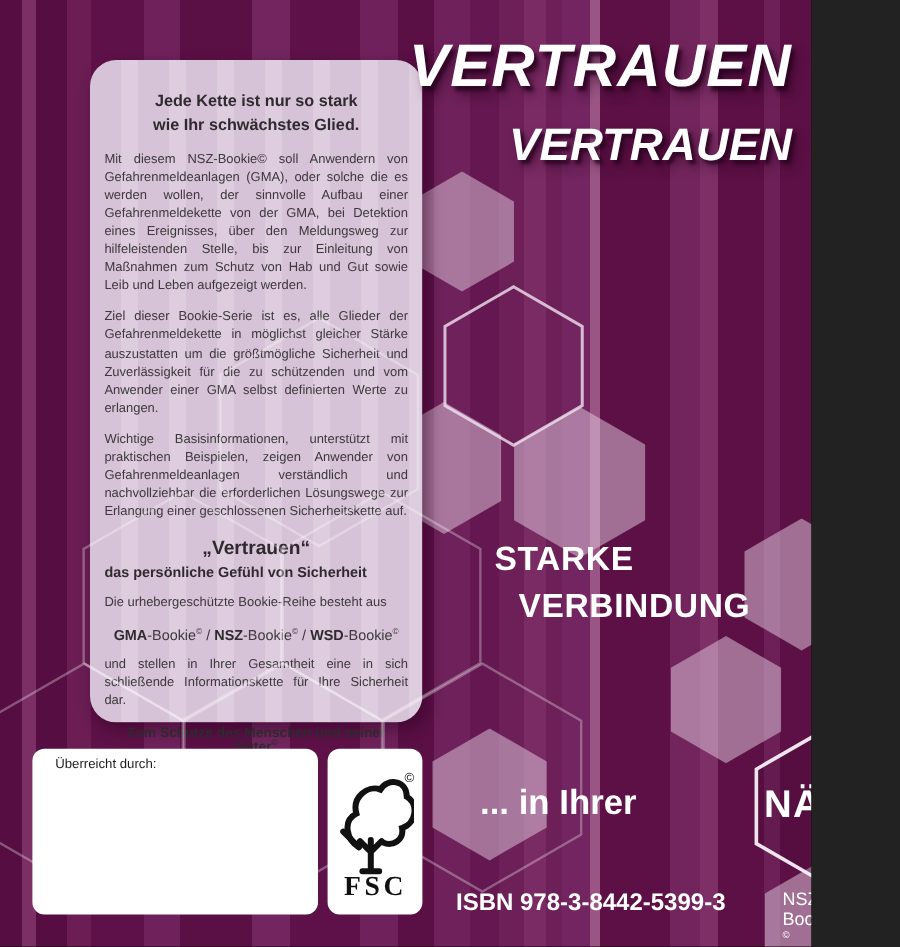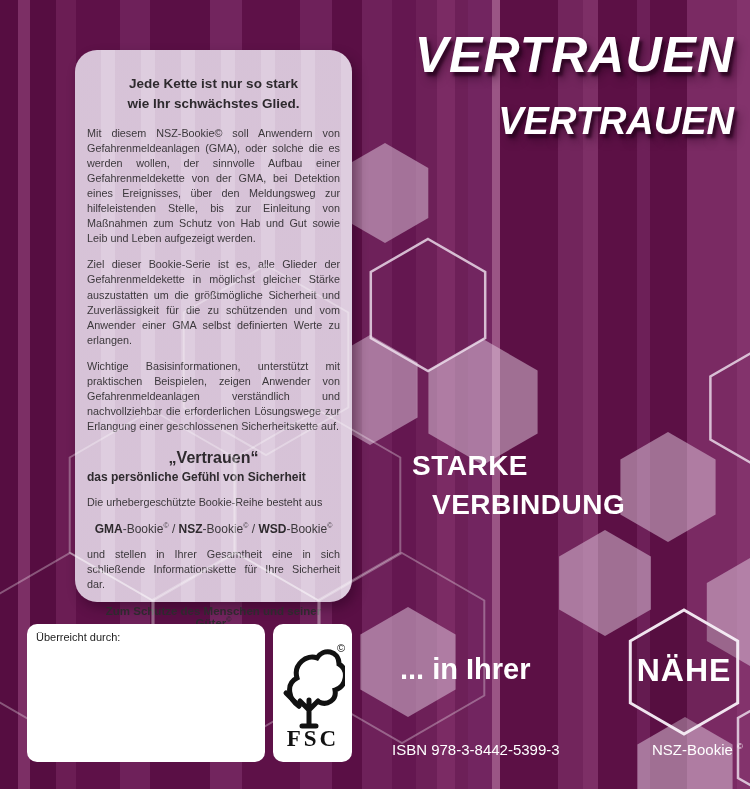--- a/index.html
+++ b/index.html
@@ -1,17 +1,17 @@
 <!DOCTYPE html>
 <html><head>
 <meta charset="utf-8">
 <style>
   html,body{margin:0;padding:0;background:#222;}
   .page{
-    position:relative;width:750px;height:789px;overflow:hidden;
+    position:relative;width:676px;height:789px;overflow:hidden;
     font-family:"Liberation Sans",sans-serif;
     background:#000000;
   }
   
   .stripes{
     position:absolute;inset:0;z-index:0;
     background:linear-gradient(90deg,
       #560d41 0,#560d41 18px,
       #7c2f65 18px,#7c2f65 30px,
       #560d41 30px,#560d41 56px,
@@ -59,27 +59,27 @@
   sup{font-size:7px;vertical-align:super;line-height:0;}
   
   .title-block{position:absolute;z-index:4;top:28px;right:16px;text-align:right;color:#fff;font-style:italic;font-weight:bold;}
   .title1{font-size:50px;line-height:1.08;letter-spacing:1px;text-shadow:3px 4px 3px rgba(42,4,32,.85),5px 7px 9px rgba(42,4,32,.5);}
   .title2{font-size:38px;line-height:1.0;margin-top:20px;text-shadow:3px 4px 3px rgba(42,4,32,.85),5px 7px 9px rgba(42,4,32,.5);}
   .tagline{position:absolute;z-index:4;left:412px;top:452px;color:#fff;font-weight:bold;font-size:28px;letter-spacing:.5px;line-height:1.0;}
   .tagline .t2{margin-left:20px;margin-top:11px;}
   .near-prefix{position:absolute;z-index:4;left:400px;top:653px;width:220px;text-align:left;color:#fff;font-weight:bold;font-size:29px;}
   .near-word{position:absolute;z-index:4;left:626px;top:652px;width:116px;text-align:center;color:#fff;font-weight:bold;font-size:32px;letter-spacing:1px;}
   
-  .isbn{position:absolute;z-index:4;left:392px;top:741px;color:#fff;font-weight:normal;font-size:15px;}
+  .isbn{position:absolute;z-index:4;left:380px;top:741px;color:#fff;font-weight:bold;font-size:20px;}
   .brand{position:absolute;z-index:4;left:652px;top:741px;color:#fff;font-size:15px;}
   .brand sup{font-size:8px;}
   
   .handover-box{
     position:absolute;z-index:5;left:27px;top:624px;width:238px;height:138px;
-    background:#fff;border-radius:10px;box-sizing:border-box;padding:7px 9px;
+    background:#fff;border-radius:10px;box-sizing:border-box;padding:7px 19px;
     font-size:11px;color:#1d1d1d;
   }
   .fsc-box{
     position:absolute;z-index:5;left:273px;top:624px;width:79px;height:138px;
     background:#fff;border-radius:10px;display:flex;align-items:center;justify-content:center;
   }
 </style>
 </head>
 <body>
 

